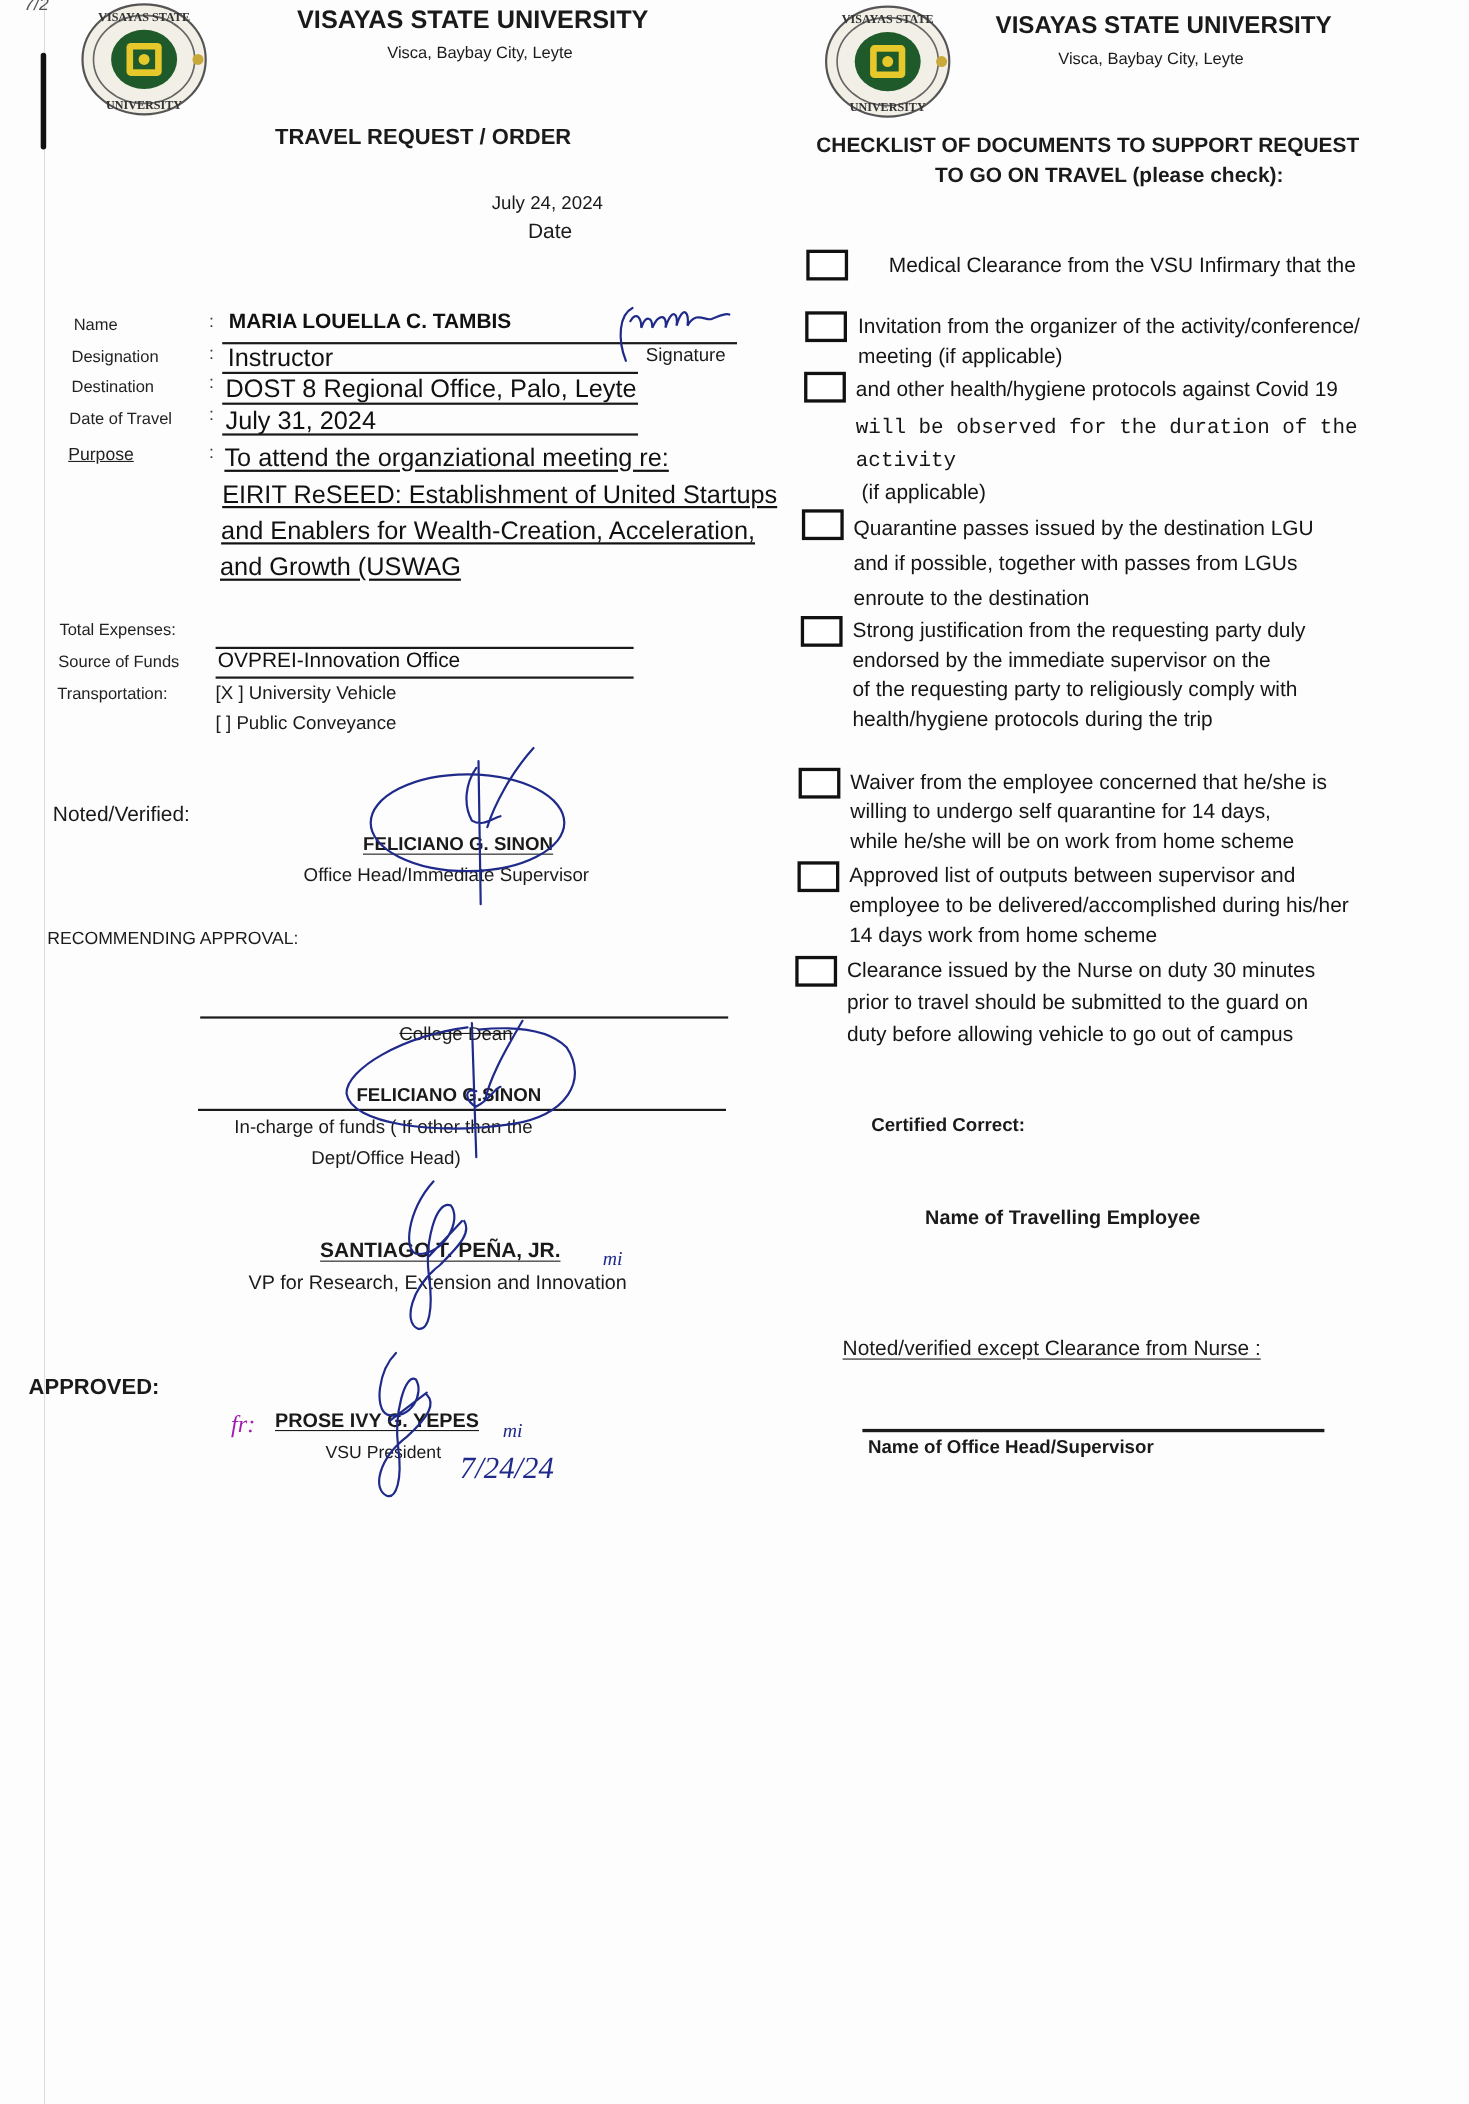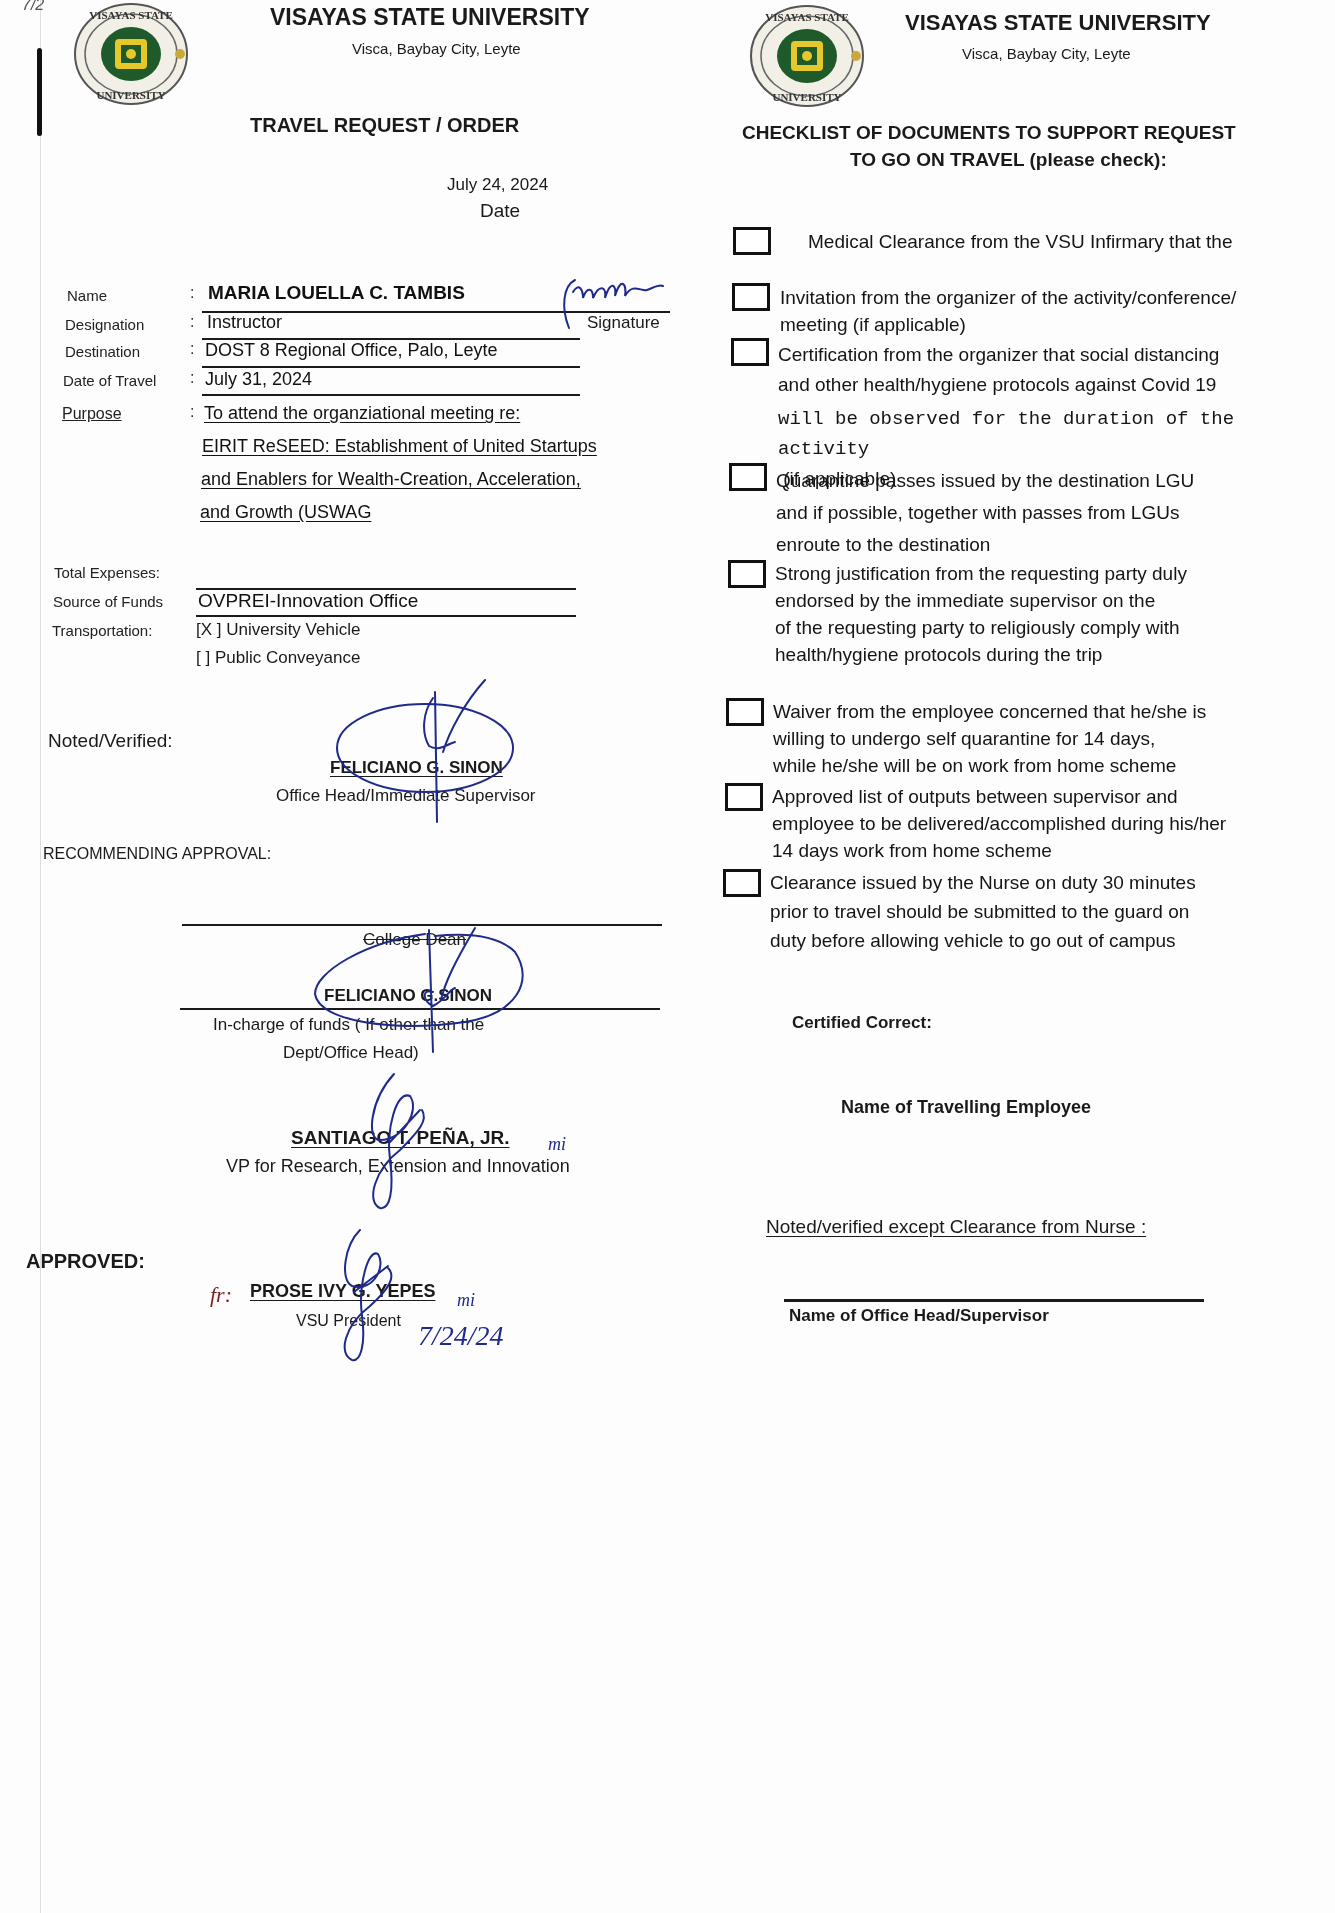--- a/index.html
+++ b/index.html
@@ -14,21 +14,21 @@
   .hline { position: absolute; height: 2px; background: #1a1a1a; }
   .sig { position: absolute; pointer-events: none; }
   .sig path, .sig ellipse { fill: none; stroke: #1f2a8a; stroke-width: 2; stroke-linecap: round; }
 
   
   .seal { position: absolute; width: 118px; height: 104px; }
 
   
   .lbl { font-size: 15px; color: #222; }
   .colon { font-size: 16px; color: #333; }
-  .val { font-size: 18px; color: #111; }
+  .val { font-size: 23px; color: #111; }
 
   
   .chk { position: absolute; width: 38px; height: 28px; border: 3px solid #111; box-sizing: border-box; background: #fff; }
   .chktext { position: absolute; font-size: 19px; line-height: 27px; color: #151515; white-space: normal; }
   .margin-bar { position: absolute; left: 37px; top: 48px; width: 5px; height: 88px; background: #111; border-radius: 3px; }
   .margin-line { position: absolute; left: 40px; top: 0; width: 1px; height: 1913px; background: #ddd; }
 </style>
 </head>
 <body>
 
@@ -118,21 +118,21 @@
 </svg>
 
 <div class="abs b u" style="left:291px;top:1127px;font-size:19px;">SANTIAGO T. PEÑA, JR.</div>
 <div class="abs" style="left:548px;top:1134px;font-size:18px;font-style:italic;color:#1f2a8a;font-family:'Liberation Serif',serif;">mi</div>
 <div class="abs" style="left:226px;top:1156px;font-size:18px;">VP for Research, Extension and Innovation</div>
 <svg class="sig" style="left:360px;top:1070px;width:100px;height:150px;" viewBox="0 0 100 150">
   <path d="M34 4 C10 30 6 70 20 70 C44 70 60 40 50 26 C36 20 26 60 30 90 C34 120 30 140 20 138 C6 132 14 100 40 80 C60 60 68 50 62 40 M30 72 L60 40"></path>
 </svg>
 
 <div class="abs b" style="left:26px;top:1250px;font-size:20px;">APPROVED:</div>
-<div class="abs" style="left:210px;top:1282px;font-size:22px;font-style:italic;color:#7f1d1d;font-family:'Liberation Serif',serif;">fr:</div>
+<div class="abs" style="left:210px;top:1282px;font-size:22px;font-style:italic;color:#a21caf;font-family:'Liberation Serif',serif;">fr:</div>
 <div class="abs b u" style="left:250px;top:1281px;font-size:18px;">PROSE IVY G. YEPES</div>
 <div class="abs" style="left:457px;top:1290px;font-size:18px;font-style:italic;color:#1f2a8a;font-family:'Liberation Serif',serif;">mi</div>
 <div class="abs" style="left:296px;top:1312px;font-size:16px;">VSU President</div>
 <div class="abs" style="left:418px;top:1320px;font-size:28px;font-style:italic;color:#1f2a8a;font-family:Liberation Serif, serif;">7/24/24</div>
 <svg class="sig" style="left:330px;top:1226px;width:90px;height:140px;" viewBox="0 0 90 140">
   <path d="M30 4 C14 20 10 54 22 60 C44 66 56 40 48 28 C38 22 28 60 32 90 C36 120 30 136 22 134 C8 128 14 100 40 80 C60 62 66 50 58 42 M24 66 L58 40"></path>
 </svg>
 
 <svg class="seal" style="left:748px;top:4px;" viewBox="0 0 118 104">
   <ellipse cx="59" cy="52" rx="56" ry="50" fill="#f2f0e6" stroke="#555" stroke-width="2"></ellipse>
@@ -157,21 +157,20 @@
 </div>
 
 <div class="chk" style="left:732px;top:283px;"></div>
 <div class="chktext" style="left:780px;top:284px;width:520px;">
   <div>Invitation from the organizer of the activity/conference/</div>
     <div>meeting (if applicable)</div>
 </div>
 
 <div class="chk" style="left:731px;top:338px;"></div>
 <div class="chktext" style="left:778px;top:340px;width:520px;line-height:30px;">
-  <div>Certification from the organizer that social distancing</div>
     <div>and other health/hygiene protocols against Covid 19</div>
     <div style="margin-top:4px;font-family:Liberation Mono, monospace;">will be observed for the duration of the activity</div>
     <div style="white-space:pre;"> (if applicable)</div>
 </div>
 
 <div class="chk" style="left:729px;top:463px;"></div>
 <div class="chktext" style="left:776px;top:465px;width:520px;line-height:32px;">
   <div>Quarantine passes issued by the destination LGU</div>
     <div>and if possible, together with passes from LGUs</div>
     <div>enroute to the destination</div>

